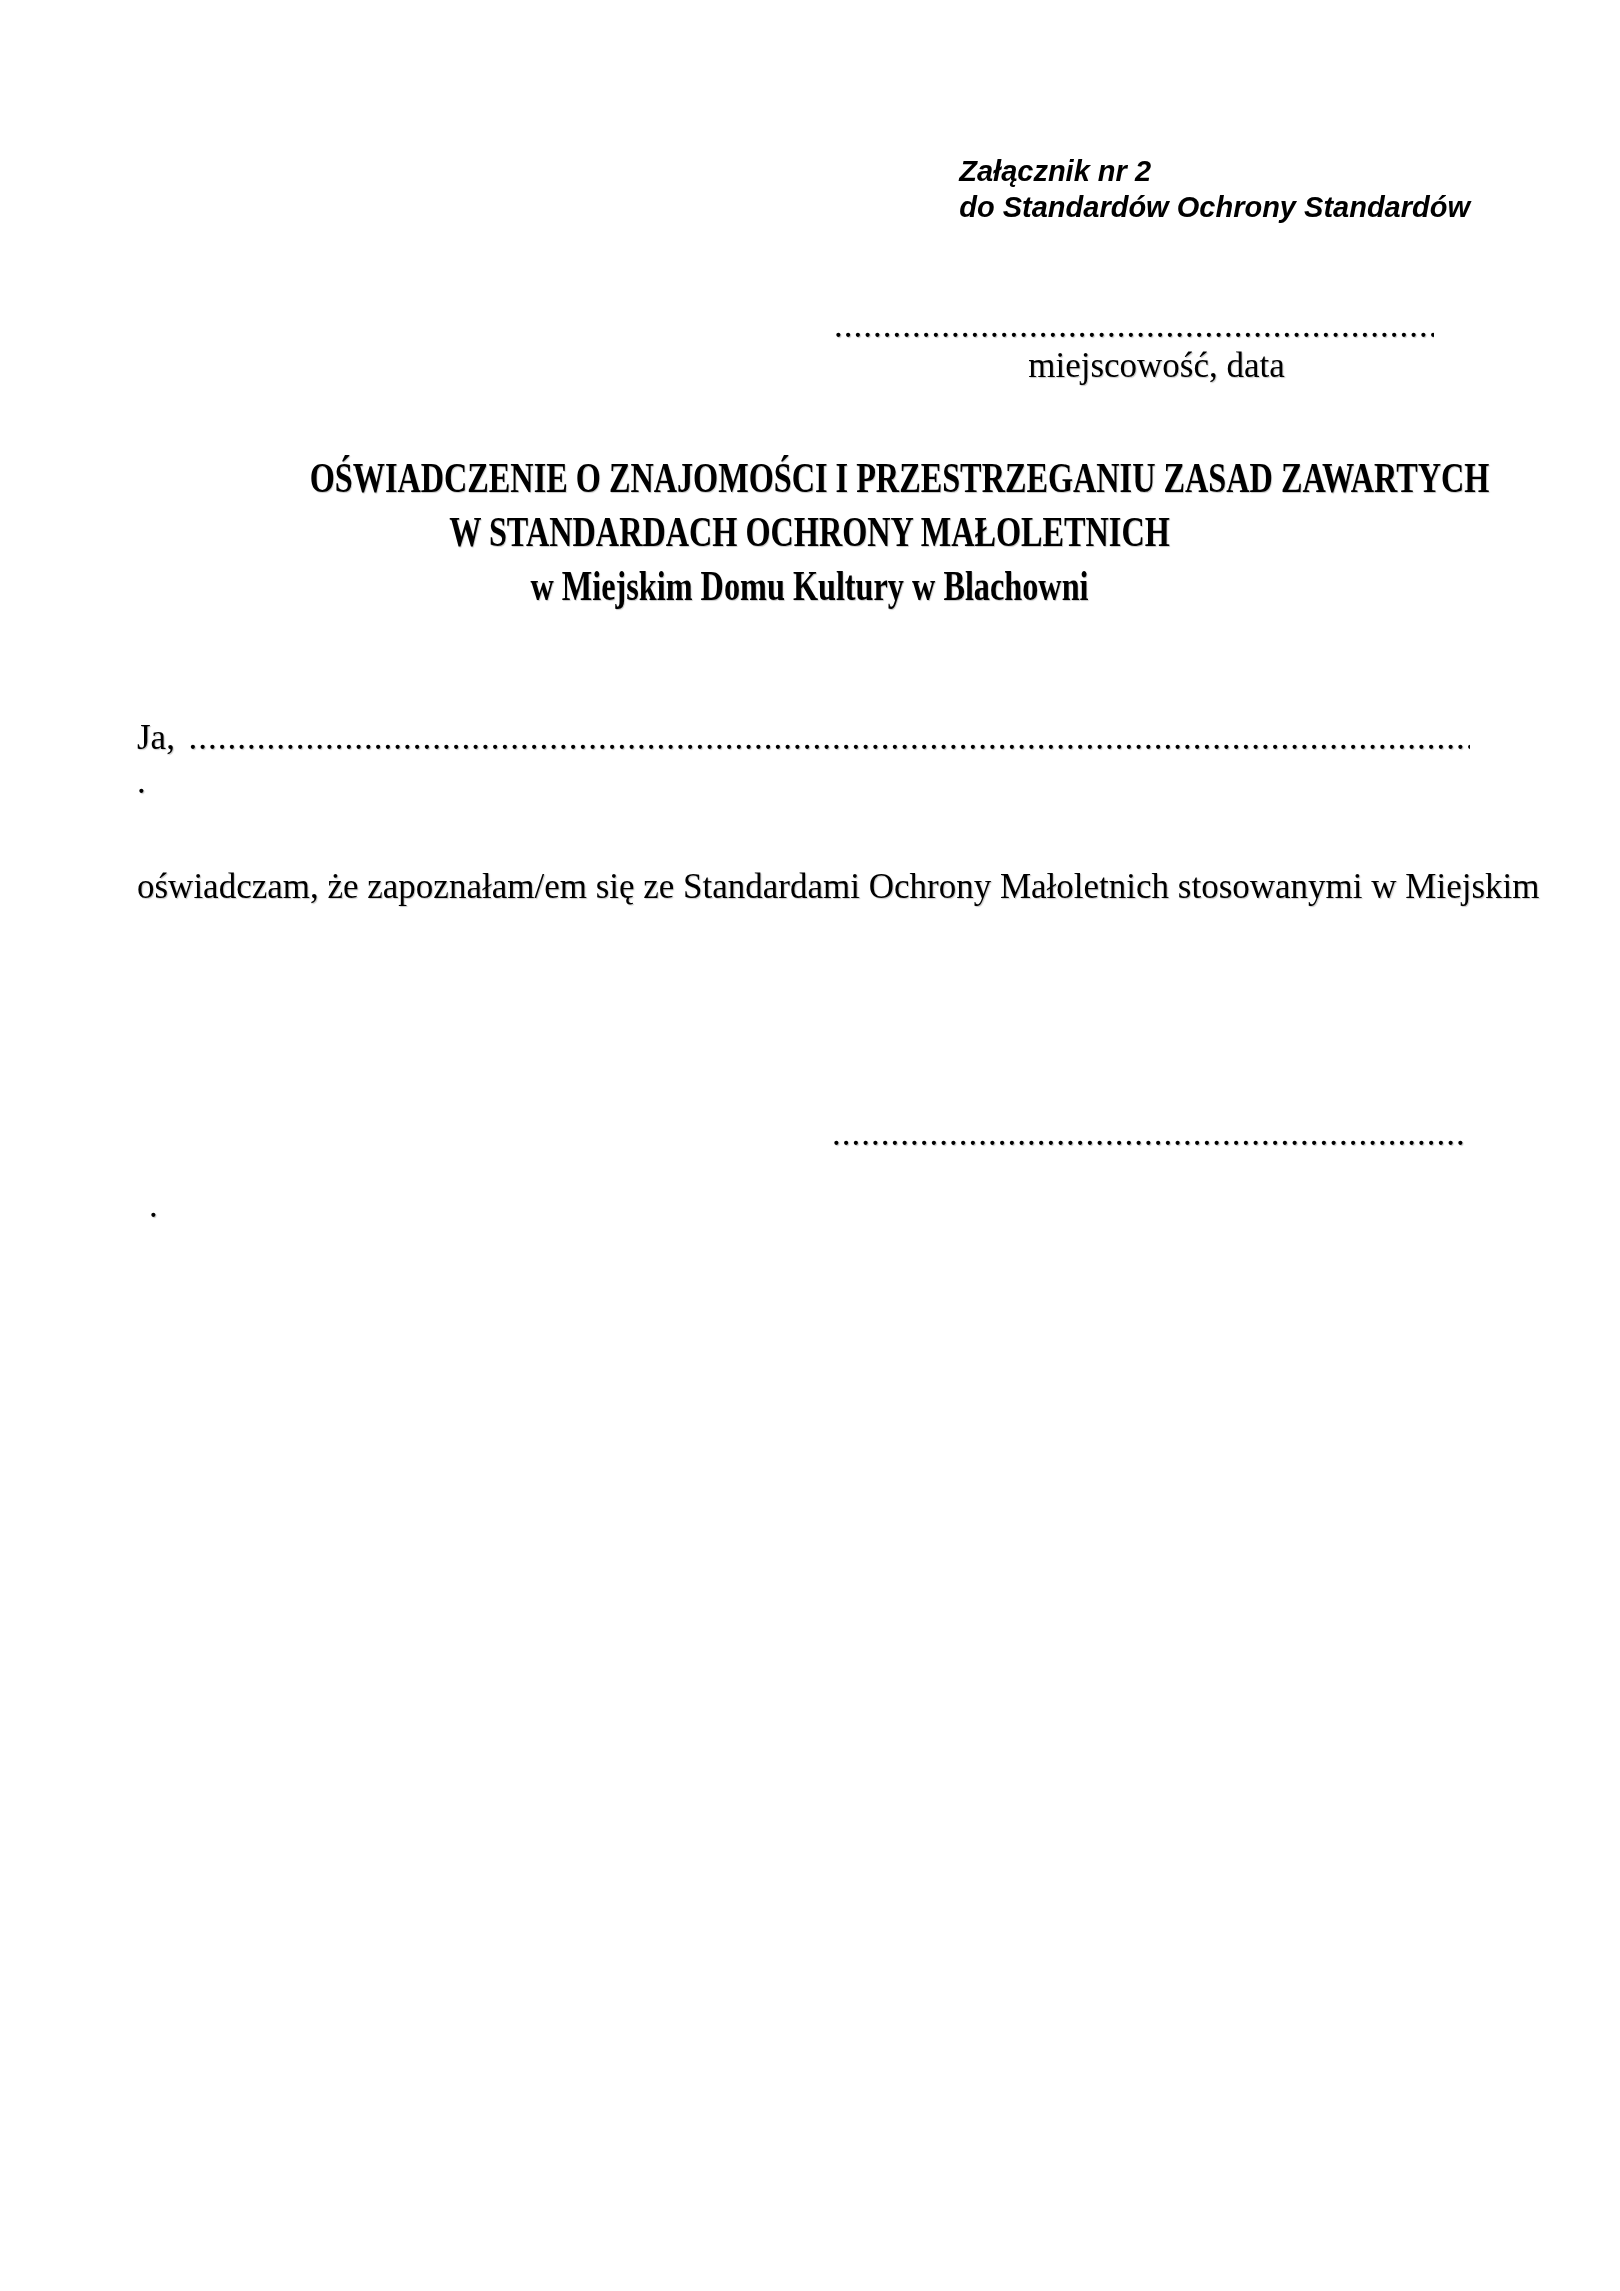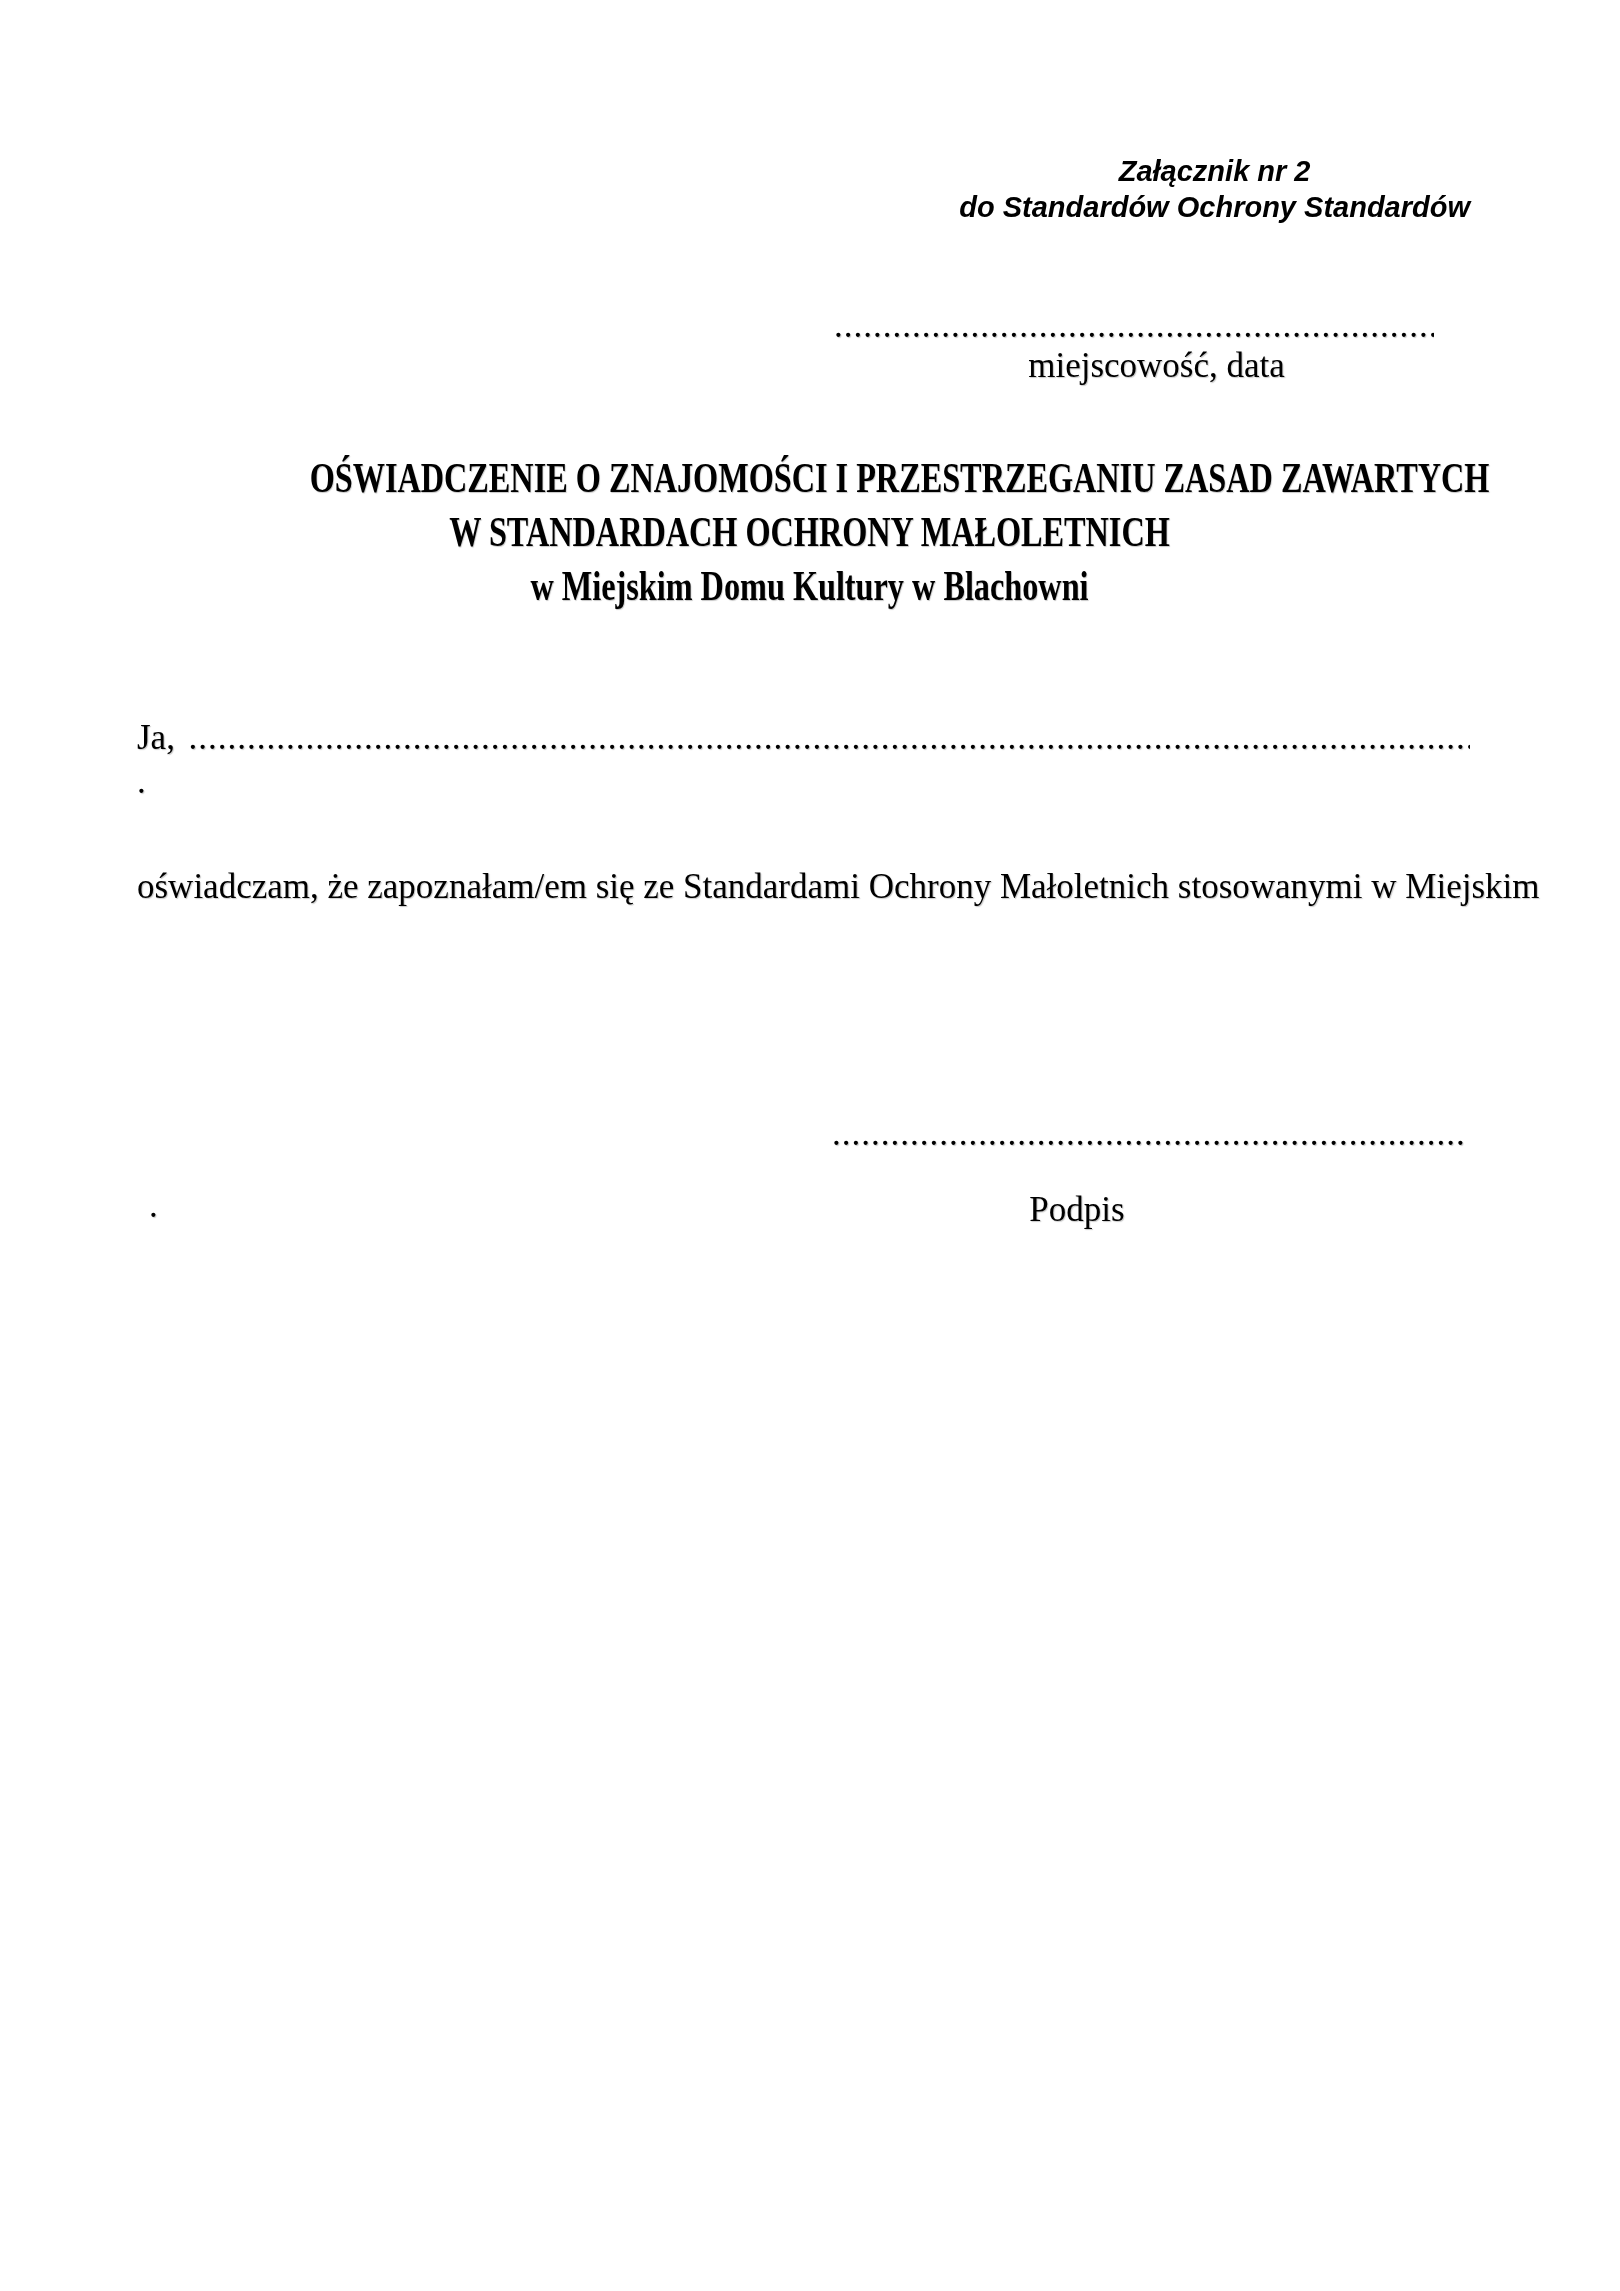--- a/index.html
+++ b/index.html
@@ -17,21 +17,21 @@
     overflow: hidden;
   }
   .serif-soft {
     text-shadow: 1px 1px 1px rgba(130,130,130,0.45);
   }
   
   .attachment-header {
     position: absolute;
     top: 153px;
     right: 150px;
-    text-align: center;
+    text-align: left;
     font-family: "Liberation Sans", sans-serif;
     font-weight: bold;
     font-style: italic;
     font-size: 29px;
     line-height: 36px;
     white-space: nowrap;
   }
   
   .place-date {
     position: absolute;
@@ -150,16 +150,15 @@
   </div>
 
   <div class="pesel-block serif-soft">
     <div class="body-line">oświadczam, że zapoznałam/em się ze Standardami Ochrony Małoletnich stosowanymi w Miejskim</div>
   </div>
 
   <div class="sig-dotted serif-soft">...........................................................................</div>
 
   <div class="sig-overflow-dot serif-soft">.</div>
 
-  <div class="sig-label serif-soft">Podpis</div>
 
 </div>
 
 
 </body></html>

